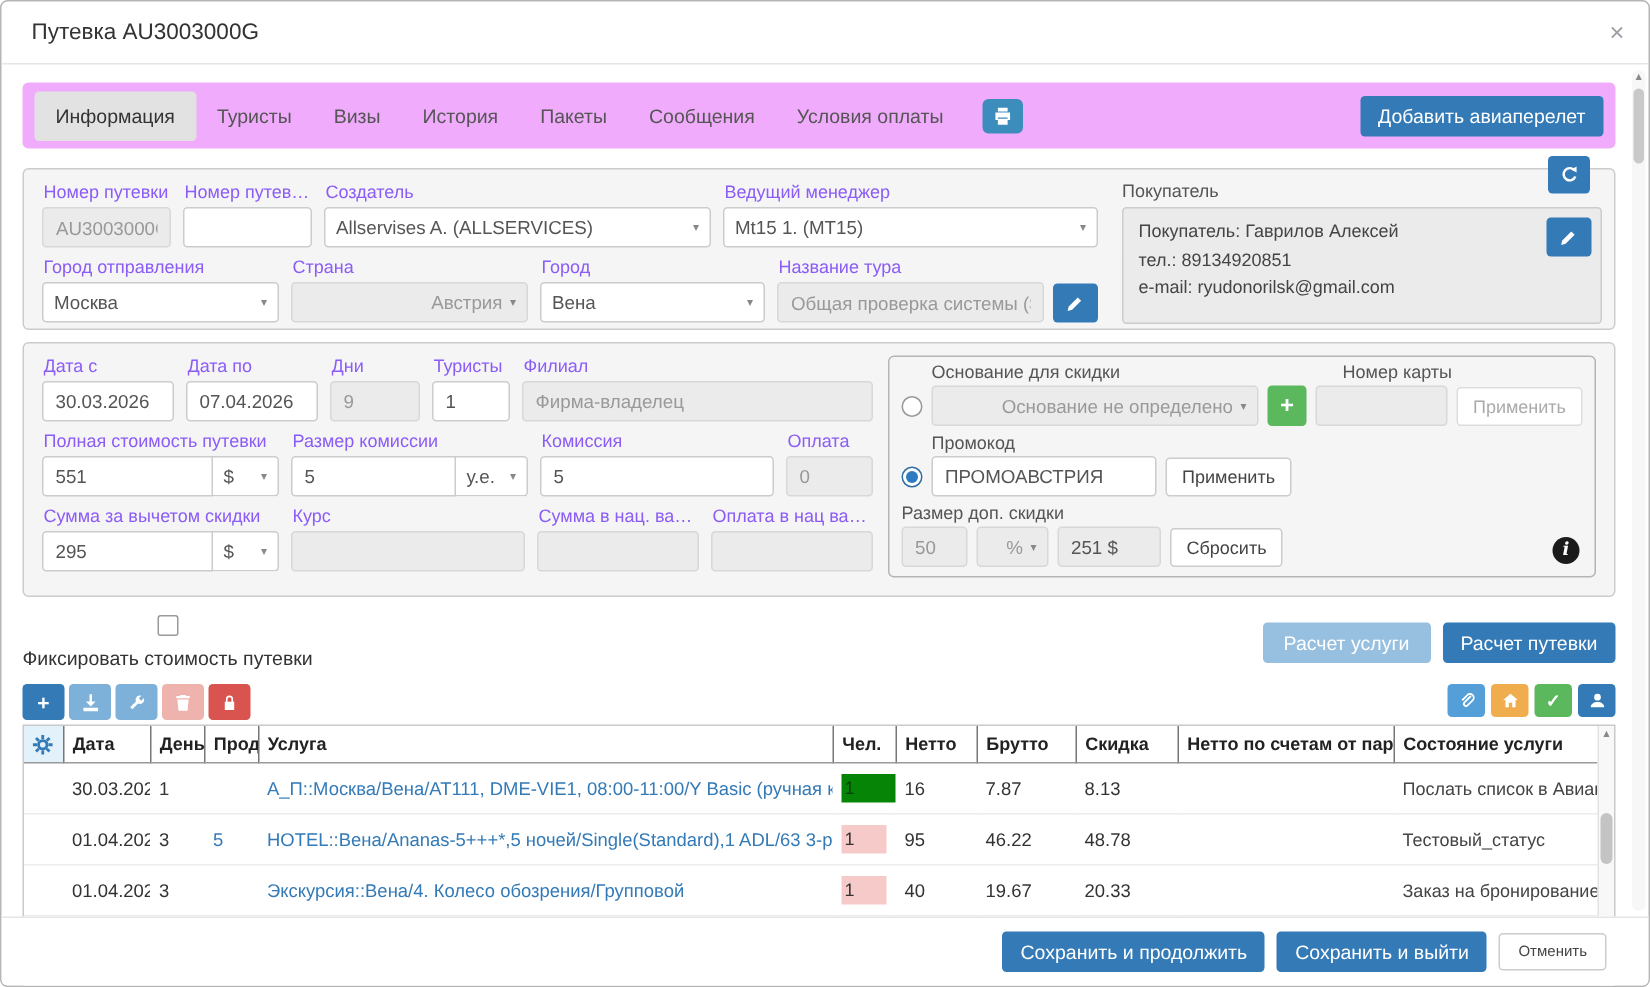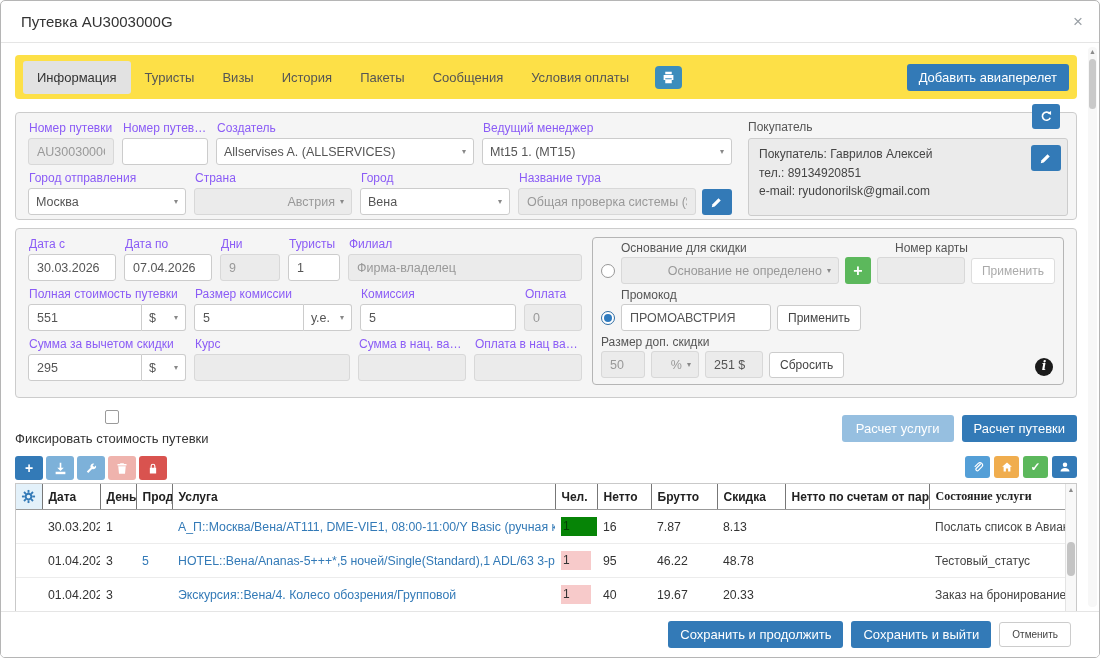--- a/index.html
+++ b/index.html
@@ -2,21 +2,21 @@
 <html><head>
 <meta charset="utf-8">
 <style>
   * { box-sizing: border-box; margin: 0; padding: 0; }
   html,body { width:1100px; height:658px; background:#fff; font-family:"Liberation Sans",sans-serif; overflow:hidden; }
   .modal { position:absolute; inset:0; background:#fff; border:1px solid #b5b5b5; border-radius:5px; overflow:hidden; }
   .mhead { height:42px; line-height:41px; padding:0 20px; border-bottom:1px solid #e5e5e5; font-size:15px; color:#333; position:relative; }
   .mclose { position:absolute; right:16px; top:0; color:#9aa0a6; font-size:17px; cursor:pointer; }
   .mbody { position:absolute; top:42px; bottom:46px; left:0; right:0; padding:12px 22px 0 14px; }
   
-  .tabstrip { height:44px; background:#fde047; border-radius:4px; display:flex; align-items:center; padding:0 8px; }
+  .tabstrip { height:44px; background:#f0abfc; border-radius:4px; display:flex; align-items:center; padding:0 8px; }
   .tab { padding:9px 14px; font-size:13px; color:#555; border-radius:3px; cursor:pointer; white-space:nowrap; }
   .tab.active { background:#e2e2e2; color:#333; }
   .printbtn { width:27px; height:23px; background:#3c8dbc; border:none; border-radius:4px; margin-left:12px; display:flex; align-items:center; justify-content:center; cursor:pointer; }
   .tspacer { flex:1; }
   .btn { border:none; border-radius:3px; font-size:13px; cursor:pointer; font-family:inherit; }
   .btn.blue { background:#337ab7; color:#fff; padding:6px 12px; }
   .btn.lightblue { background:#96bfe0; color:#fff; padding:6px 14px; }
   .btn.ghost { background:#fff; border:1px solid #ccc; color:#444; padding:5px 10px; font-size:12px; }
   .btn.ghost.dim { color:#aaa; border-color:#ddd; }
   
@@ -45,21 +45,21 @@
   .refreshbtn { position:absolute; right:8px; top:-34px; width:28px; height:25px; }
   
   .dpanel { width:472px; flex:none; border:1px solid #b5b5b5; border-radius:4px; background:#f5f5f5; padding:3px 8px 6px 8px; position:relative; }
   .drow { display:flex; align-items:center; gap:6px; margin-bottom:4px; }
   .dlabel { font-size:12px; color:#555; white-space:nowrap; }
   .ind { width:14px; flex:none; }
   .radio { width:14px; height:14px; border:1px solid #979797; border-radius:50%; background:#fff; flex:none; position:relative; cursor:pointer; }
   .radio.checked { border-color:#2e6da4; }
   .radio.checked::after { content:""; position:absolute; inset:2px; border-radius:50%; background:#2f7bbf; }
   .plusbtn { width:26px; height:27px; flex:none; background:#5cb85c; border:none; border-radius:3px; color:#fff; font-size:16px; font-weight:bold; cursor:pointer; line-height:1; }
-  .w44{width:44px;flex:none}.w48{width:48px;flex:none}.w58{width:58px;flex:none}
+  .w44{width:44px;flex:none}.w48{width:48px;flex:none}.w58{width:69px;flex:none}
   .infoicon { position:absolute; right:10px; bottom:8px; width:18px; height:18px; border-radius:50%; background:#1b1b1b; color:#fff; font-family:"DejaVu Serif",serif; font-style:italic; font-weight:bold; font-size:12px; text-align:center; line-height:17px; }
   
   .rowfix { margin-top:12px; display:flex; align-items:center; justify-content:space-between; }
   .ckwrap { display:flex; align-items:center; gap:7px; font-size:13px; color:#333;flex-direction:column; }
   .ckbox { width:14px; height:14px; border:1px solid #9a9a9a; border-radius:2px; background:#fff; cursor:pointer; }
   .rowtools { margin-top:10px; display:flex; align-items:flex-start; justify-content:space-between; }
   .tgroup { display:flex; gap:3px; }
   .ibtn { width:28px; height:24px; border:none; border-radius:3px; display:flex; align-items:center; justify-content:center; cursor:pointer; }
   .ibtn.sm { width:25px; height:22px; }
   .bg-blue{background:#337ab7}.bg-lblue{background:#7db1d9}.bg-pred{background:#efb3ad}.bg-red{background:#d9534f}
@@ -414,21 +414,21 @@
               </th>
             <th>Дата</th>
             <th>День</th>
             <th>Прод.</th>
             <th>Услуга</th>
             <th>Чел.</th>
             <th>Нетто</th>
             <th>Брутто</th>
             <th>Скидка</th>
             <th>Нетто по счетам от партнера</th>
-            <th style="border-right:none;font-family:Liberation Serif, serif;">Состояние услуги</th>
+            <th style="border-right:none;">Состояние услуги</th>
           </tr>
         </thead>
         <tbody>
           <tr>
             <td></td>
             <td>30.03.2026</td>
             <td>1</td>
             <td class="prod"></td>
             <td class="svc">А_П::Москва/Вена/АТ111, DME-VIE1, 08:00-11:00/Y Basic (ручная кладь 20x30x40)</td>
             <td><span class="pbox green">1</span></td>

